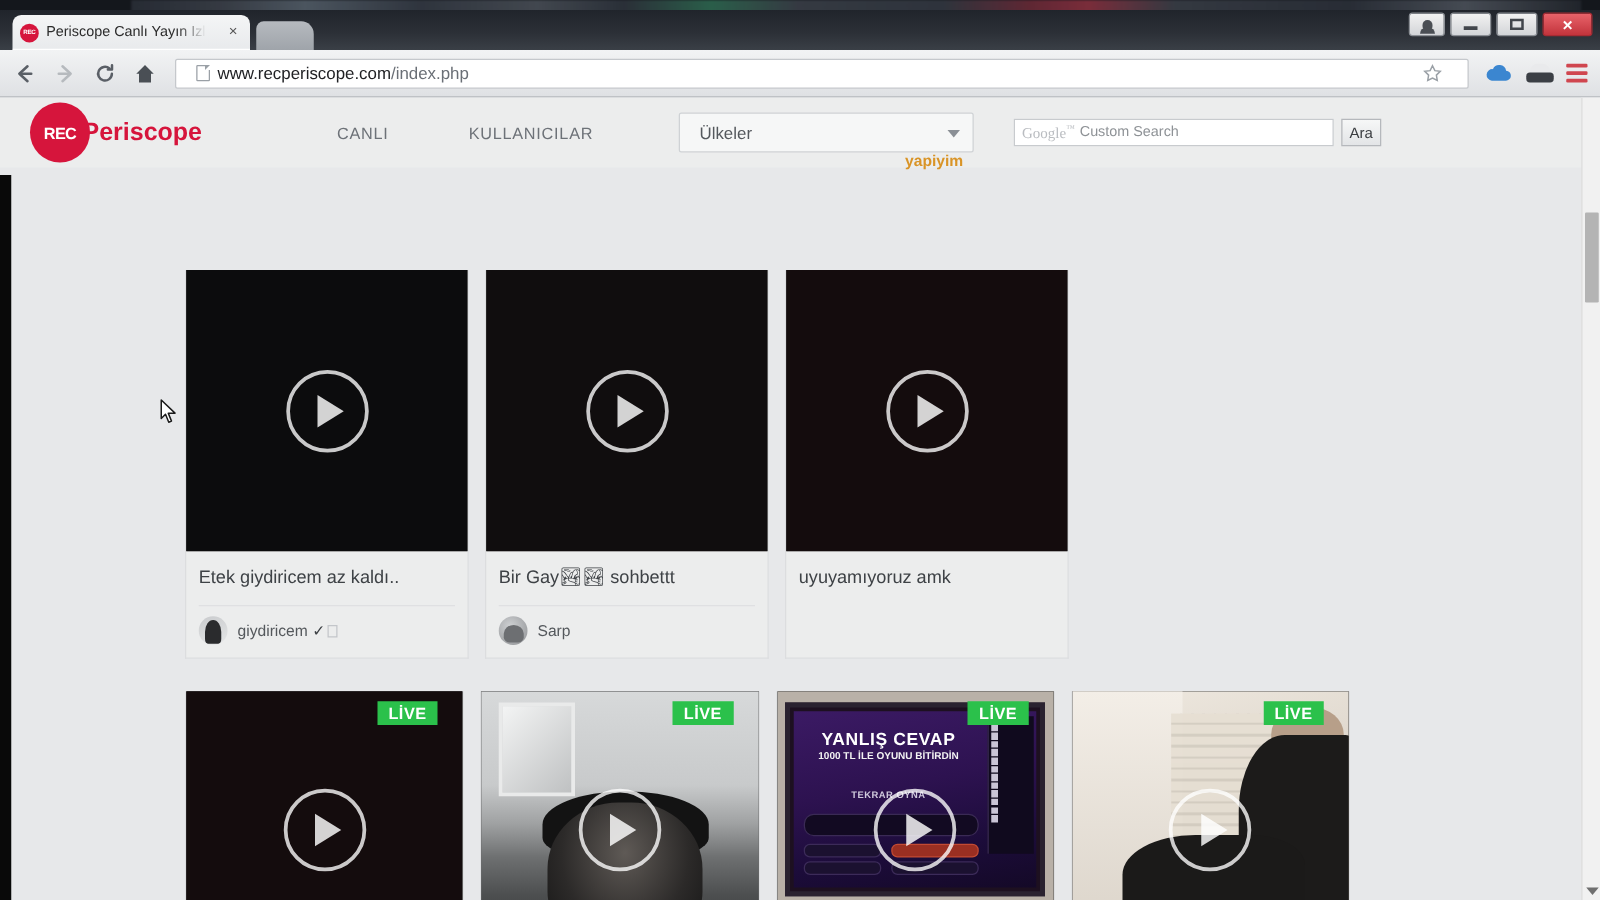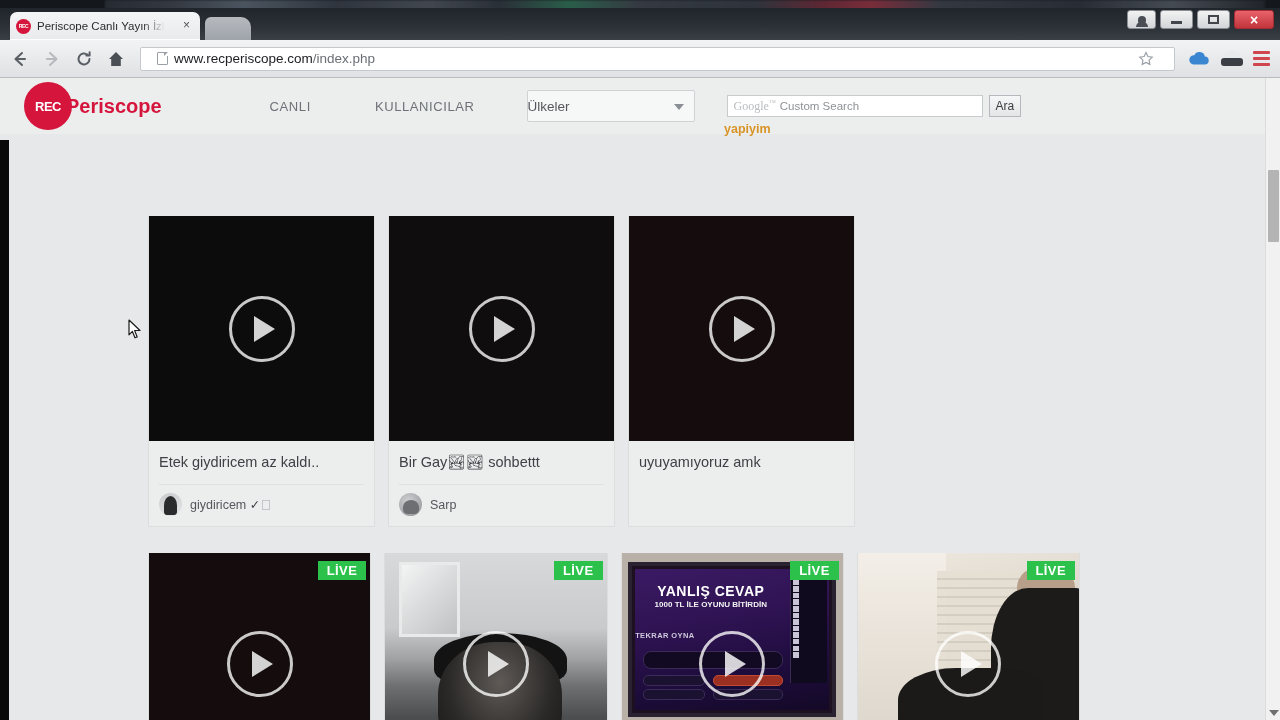--- a/index.html
+++ b/index.html
@@ -148,23 +148,23 @@
     font-size:20px; font-weight:bold; color:#d6153c; margin-left:-6px;
     position:relative; z-index:1;
   }
   .navlink{
     font-size:13px; color:#6d7278; letter-spacing:.6px;
     text-decoration:none; font-weight:500;
   }
   #nav-canli{ margin-left:108px; }
   #nav-kullanicilar{ margin-left:64px; }
   #countrysel{
-    margin-left:52px; width:168px; height:32px;
+    margin-left:68px; width:236px; height:32px;
     background:#f6f7f7; border:1px solid #cfd2d5; border-radius:2px;
-    display:flex; align-items:center; padding:0 0;
+    display:flex; align-items:center; padding:0 16px;
     font-size:13.5px; color:#54585d; position:relative;
   }
   #countrysel .caret{
     position:absolute; right:10px; top:13px;
     border-left:5px solid transparent; border-right:5px solid transparent;
     border-top:6px solid #8a8f95;
   }
   #searchwrap{ margin-left:32px; display:flex; align-items:center; gap:6px; }
   #searchbox{
     width:256px; height:22px; background:#fff; border:1px solid #c8cbce;
@@ -205,21 +205,21 @@
     border:3px solid rgba(255,255,255,.78);
     display:flex; align-items:center; justify-content:center;
     z-index:5;
   }
   .play i{
     display:block; margin-left:6px;
     border-left:21px solid rgba(255,255,255,.82);
     border-top:13px solid transparent; border-bottom:13px solid transparent;
   }
   .live{
-    position:absolute; right:4px; top:8px; z-index:6;
+    position:absolute; right:20px; top:8px; z-index:6;
     background:#2bc14b; color:#fff; font-size:13px; font-weight:bold;
     padding:2px 9px; letter-spacing:.4px;
   }
   .title{
     font-size:14.5px; color:#3e4246; line-height:19px;
     padding:12px 10px 10px; min-height:43px;
   }
   .userrow{
     border-top:1px solid #dfe0e2; margin:0 10px; padding:8px 0 10px;
     display:flex; align-items:center; gap:8px; position:relative;
@@ -277,21 +277,21 @@
   }
   .art-tv .scr{
     position:absolute; inset:3px;
     background:linear-gradient(170deg,#3b1a64 0%,#2d1250 42%,#1c0c3a 74%,#140927 100%);
     overflow:hidden;
   }
   .art-tv .ln1{ position:absolute; left:0; right:22%; top:10%; text-align:center;
     color:#fff; font-size:14px; font-weight:bold; letter-spacing:.5px; }
   .art-tv .ln2{ position:absolute; left:0; right:22%; top:22%; text-align:center;
     color:#f3f3f3; font-size:8px; font-weight:bold; line-height:10px; }
-  .art-tv .ln3{ position:absolute; left:0; right:22%; top:44%; 
+  .art-tv .ln3{ position:absolute; left:0; right:22%; top:44%; text-align:center;
     color:#cfc9dc; font-size:7.5px; font-weight:bold; letter-spacing:.4px; }
   .art-tv .qbar{
     position:absolute; left:4%; right:24%; top:58%; height:13%;
     background:#120a22; border-radius:8px; border:1px solid #3a2a55;
   }
   .art-tv .qbar span{ position:absolute; left:6%; top:22%; font-size:5px; color:#9c93b3; }
   .art-tv .ans{ position:absolute; height:8%; border-radius:5px; background:#1b1130; border:1px solid #3c2b59; }
   .art-tv .ans.a{ left:4%; top:75%; width:32%; }
   .art-tv .ans.b{ left:40%; top:75%; width:36%; background:#9a2f22; border-color:#c24a33; }
   .art-tv .ans.c{ left:4%; top:85%; width:32%; }

